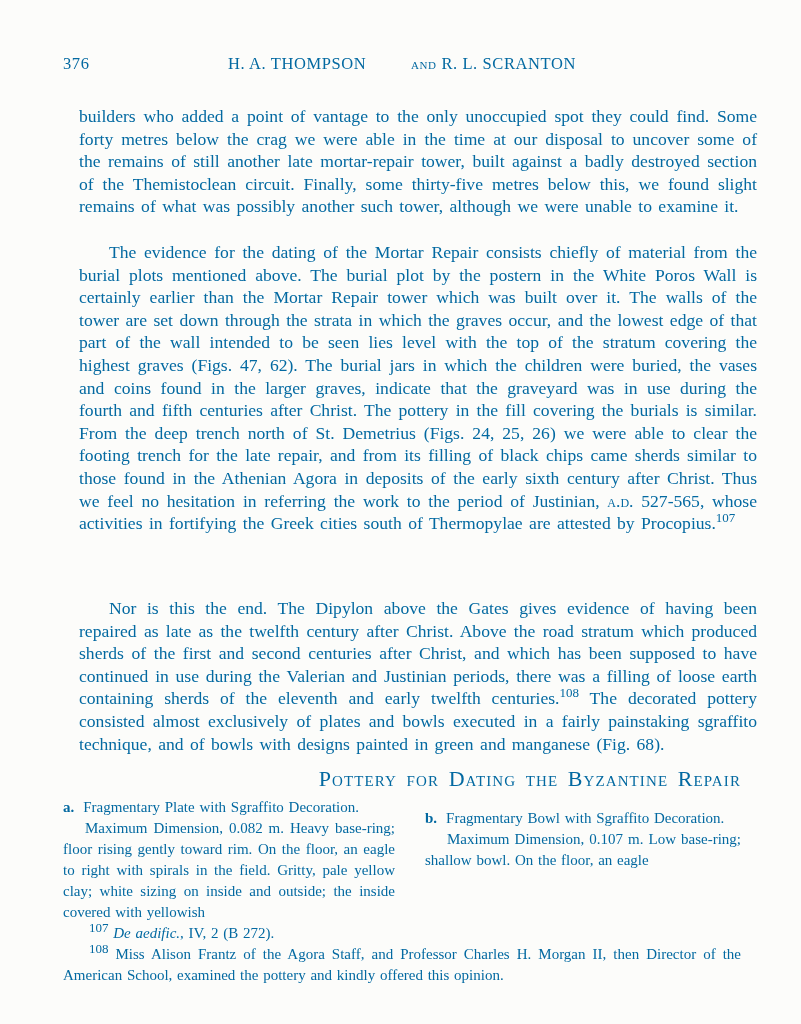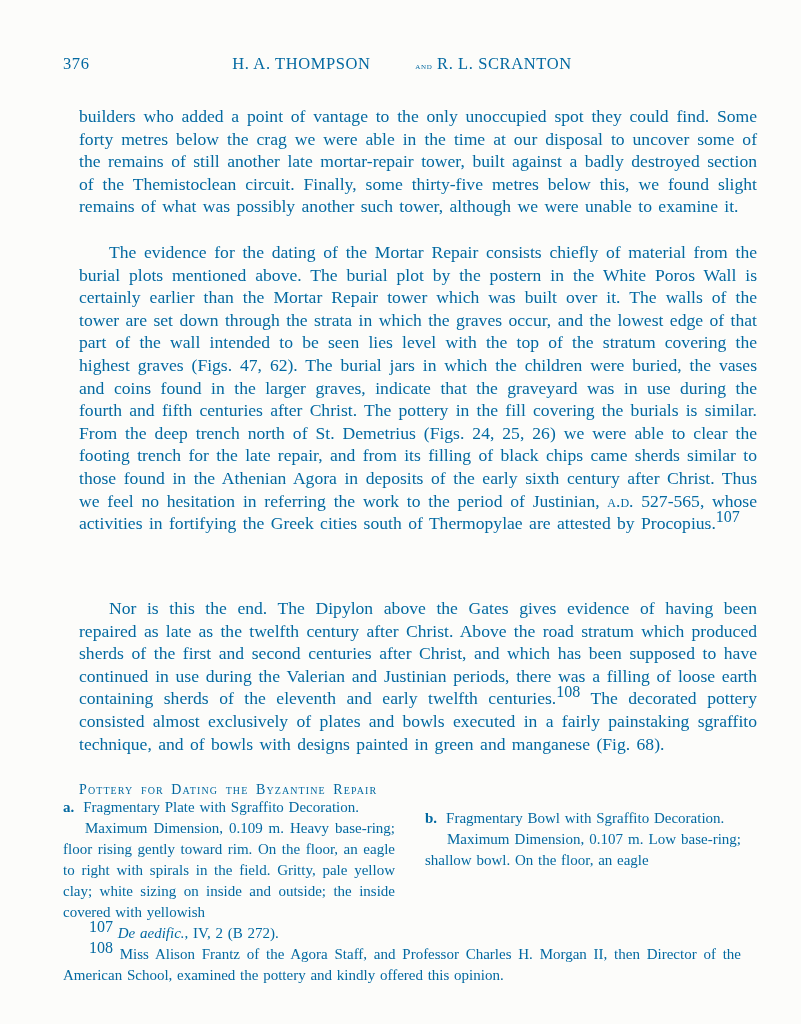--- a/index.html
+++ b/index.html
@@ -13,56 +13,56 @@
     overflow: hidden;
     padding-left: 44px;
   }
   .abs { position: absolute; left: 63px; width: 678px; }
 
   
   .header-row { top: 54px; font-size: 16.5px; letter-spacing: 0.6px; }
   .pageno { position: absolute; left: 0; top: 0; }
   .running-head { text-align: center; width: 100%; }
   .sc { font-variant: small-caps; }
-  .and-word { font-size: 10px; margin-left: 40px; }
+  .and-word { font-size: 15px; margin-left: 40px; }
 
   
   .body-text {
     font-size: 17.6px;
     line-height: 22.6px;
     text-align: justify;
     word-spacing: 2px;
     margin: 16px;
   }
   .indent { text-indent: 30px; }
-  sup.fn-ref { font-size: 16px; vertical-align: super; line-height: 0; letter-spacing: 0; }
+  sup.fn-ref { font-size: 13px; vertical-align: super; line-height: 0; letter-spacing: 0; }
 
   .para1 { top: 89px; }
   .para2 { top: 225px; }
 
   .section-head {
     top: 549px;
     text-align: center;
     font-size: 14.5px;
     font-weight: normal;
     letter-spacing: 1.8px;
     word-spacing: 8px;
     margin: 0;
   }
   .para3 { top: 581px; }
 
   .subsection-head {
     top: 766px;
-    text-align: left;
+    text-align: right;
     font-variant: small-caps;
-    font-size: 14px;
+    font-size: 22px;
     font-weight: normal;
     letter-spacing: 1.1px;
     word-spacing: 3px;
-    margin: 16px;
+    margin: 0;
   }
 
   
   .columns { top: 797px; display: flex; gap: 30px; }
   .col-left { width: 332px; }
   .col-right { width: 316px; }
   .cat { font-size: 15px; line-height: 21px; text-align: justify; word-spacing: 1px; margin: 0; }
   .cat-label { font-weight: bold; margin-right: 9px; }
   .cat-body { text-indent: 22px; }
   .gap-above { margin-top: 11px; }
@@ -91,21 +91,21 @@
   <p class="abs body-text indent para2"><span>The evidence for the dating of the Mortar Repair consists chiefly of material from the burial plots mentioned above. The burial plot by the postern in the White Poros Wall is certainly earlier than the Mortar Repair tower which was built over it. The walls of the tower are set down through the strata in which the graves occur, and the lowest edge of that part of the wall intended to be seen lies level with the top of the stratum covering the highest graves (Figs. 47, 62). The burial jars in which the children were buried, the vases and coins found in the larger graves, indicate that the graveyard was in use during the fourth and fifth centuries after Christ. The pottery in the fill covering the burials is similar. From the deep trench north of St. Demetrius (Figs. 24, 25, 26) we were able to clear the footing trench for the late repair, and from its filling of black chips came sherds similar to those found in the Athenian Agora in deposits of the early sixth century after Christ. Thus we feel no hesitation in referring the work to the period of Justinian, </span><span class="sc">a.d.</span><span> 527-565, whose activities in fortifying the Greek cities south of Thermopylae are attested by Procopius.</span><sup class="fn-ref">107</sup></p>
 
 
   <p class="abs body-text indent para3"><span>Nor is this the end. The Dipylon above the Gates gives evidence of having been repaired as late as the twelfth century after Christ. Above the road stratum which produced sherds of the first and second centuries after Christ, and which has been supposed to have continued in use during the Valerian and Justinian periods, there was a filling of loose earth containing sherds of the eleventh and early twelfth centuries.</span><sup class="fn-ref">108</sup><span> The decorated pottery consisted almost exclusively of plates and bowls executed in a fairly painstaking sgraffito technique, and of bowls with designs painted in green and manganese (Fig. 68).</span></p>
 
   <h3 class="abs subsection-head">Pottery for Dating the Byzantine Repair</h3>
 
   <div class="abs columns">
     <div class="col-left">
       <p class="cat"><span class="cat-label">a.</span><span>Fragmentary Plate with Sgraffito Decoration.</span></p>
-      <p class="cat cat-body">Maximum Dimension, 0.109 m. Heavy base-ring; floor rising gently toward rim. On the floor, an eagle to right with spirals in the field. Gritty, pale yellow clay; white sizing on inside and outside; the inside covered with yellowish</p>
+      <p class="cat cat-body">Maximum Dimension, 0.082 m. Heavy base-ring; floor rising gently toward rim. On the floor, an eagle to right with spirals in the field. Gritty, pale yellow clay; white sizing on inside and outside; the inside covered with yellowish</p>
     </div>
     <div class="col-right">
       <p class="cat gap-above"><span class="cat-label">b.</span><span>Fragmentary Bowl with Sgraffito Decoration.</span></p>
       <p class="cat cat-body">Maximum Dimension, 0.107 m. Low base-ring; shallow bowl. On the floor, an eagle</p>
     </div>
   </div>
 
   <div class="abs footnotes">
     <p class="footnote"><sup class="fn-ref">107</sup> <span class="ital">De aedific.</span><span>, IV, 2 (B 272).</span></p>
     <p class="footnote"><sup class="fn-ref">108</sup> <span>Miss Alison Frantz of the Agora Staff, and Professor Charles H. Morgan II, then Director of the American School, examined the pottery and kindly offered this opinion.</span></p>

